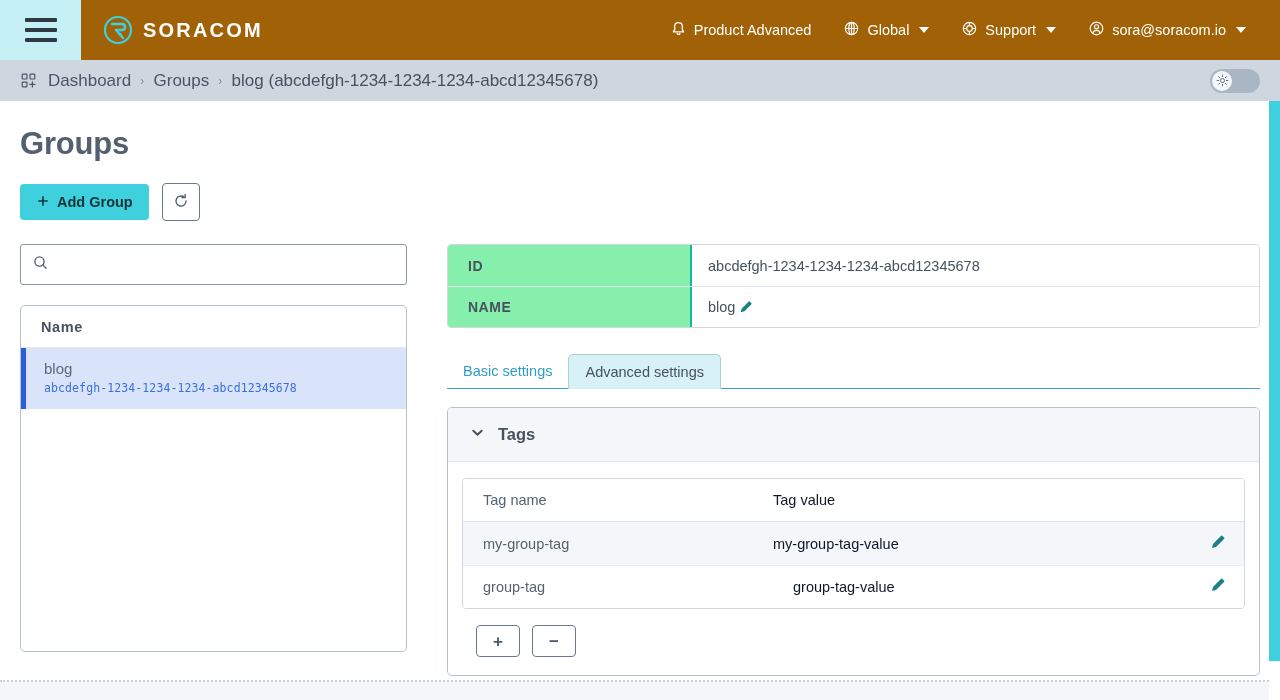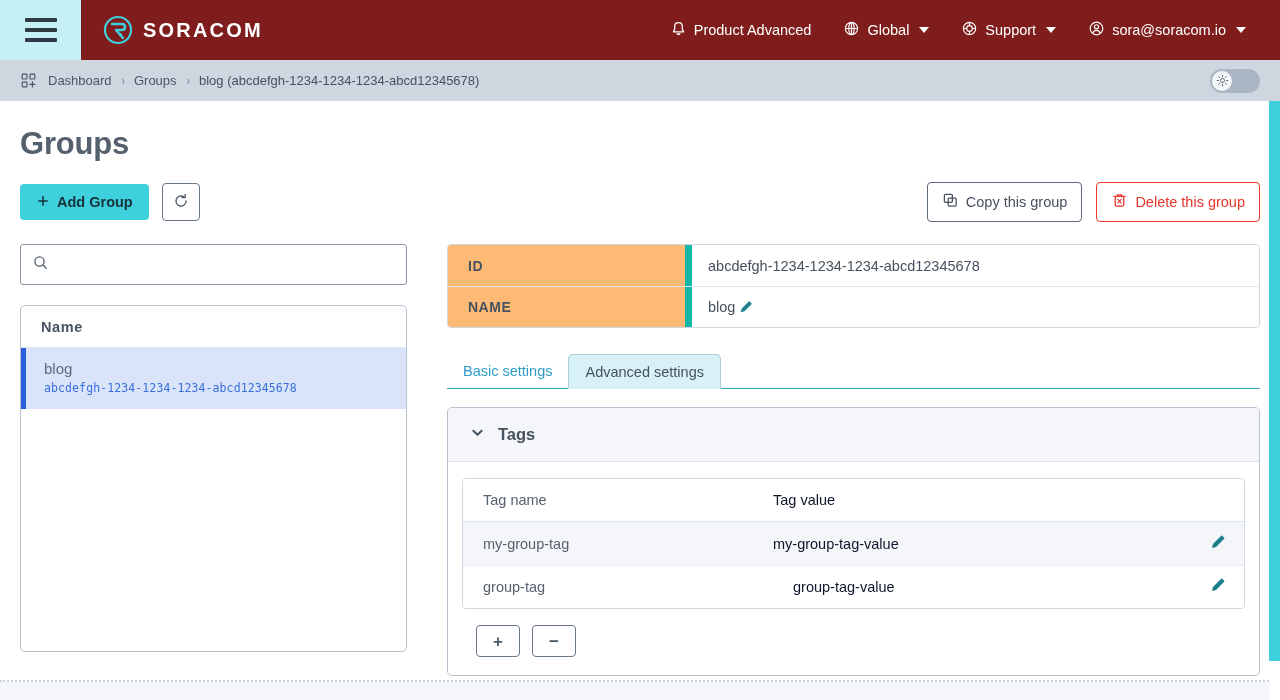--- a/index.html
+++ b/index.html
@@ -6,21 +6,21 @@
   html, body {
     width: 1280px; height: 700px;
     font-family: "Liberation Sans", sans-serif;
     background: #ffffff;
     overflow: hidden;
   }
 
   
   .topnav {
     height: 60px; width: 1280px;
-    background: #7f1d1d;
+    background: #a16207;
     display: flex; align-items: center;
     position: relative;
   }
   .hamburger-cell {
     width: 81px; height: 60px;
     background: #c5f0f5;
     display: flex; align-items: center; justify-content: center;
     cursor: pointer; flex: none;
   }
   .hamburger-bars { width: 32px; display: flex; flex-direction: column; gap: 6px; }
@@ -53,21 +53,21 @@
   
   .crumbbar {
     height: 41px; width: 1280px;
     background: #ced6e0;
     display: flex; align-items: center;
     padding: 0 20px;
     position: relative;
   }
   .crumbs { display: flex; align-items: center; gap: 9px; }
   .crumb {
-    font-size: 13px; color: #4a5767; cursor: pointer; white-space: nowrap;
+    font-size: 17px; color: #4a5767; cursor: pointer; white-space: nowrap;
   }
   .crumb.last { color: #46525f; cursor: default; }
   .crumb-sep {
     color: #7b8796; font-size: 13px; transform: scaleX(0.8);
   }
   .theme-toggle {
     margin-left: auto; width: 50px; height: 24px;
     background: #aab6c4; border-radius: 12px;
     display: flex; align-items: center; cursor: pointer;
     padding: 2px; flex: none;
@@ -150,24 +150,24 @@
   
   .rightcol { flex: 1; min-width: 0; }
 
   .kv-table {
     border: 1px solid #cfd8e2; border-radius: 4px; overflow: hidden;
     width: 813px;
   }
   .kv-row { display: flex; height: 41px; align-items: stretch; }
   .kv-row + .kv-row { border-top: 1px solid #dfe5ec; }
   .kv-key {
-    width: 244px; flex: none; background: #fdba74;
+    width: 244px; flex: none; background: #86efac;
     display: flex; align-items: center; padding: 0 20px;
     font-size: 14px; font-weight: bold; color: #46525f; letter-spacing: 0.5px;
-    border-right: 7px solid #14b8a6;
+    border-right: 2px solid #14b8a6;
   }
   .kv-val {
     flex: 1; display: flex; align-items: center; padding: 0 16px;
     font-size: 14.5px; color: #46525f; gap: 4px; background: #fff;
   }
   .pencil { cursor: pointer; display: inline-flex; }
 
   .tabs {
     display: flex; align-items: flex-end; margin-top: 26px;
     border-bottom: 1px solid #3aa7c4; width: 813px; height: 35px;
@@ -352,43 +352,20 @@
 
     <div class="btn btn-icon-only">
       <span>
         <svg width="18" height="18" viewBox="0 0 20 20" fill="none" stroke="#4d5b6b" stroke-width="1.5" stroke-linecap="round">
           <path d="M15.6 10 A5.6 5.6 0 1 1 13.4 5.6"></path>
           <path d="M14.6 2.6 V6.2 H11"></path>
         </svg>
       </span>
     </div>
 
-    <div class="actionbar-right">
-      <div class="btn btn-outline">
-        <span>
-          <svg width="17" height="17" viewBox="0 0 20 20" fill="none" stroke="#46525f" stroke-width="1.5">
-            <rect x="2.8" y="2.8" width="9.4" height="9.4" rx="1.2"></rect>
-            <rect x="7.2" y="7.2" width="9.4" height="9.4" rx="1.2"></rect>
-          </svg>
-        </span>
-        <span>Copy this group</span>
-      </div>
-
-      <div class="btn btn-danger">
-        <span>
-          <svg width="17" height="17" viewBox="0 0 20 20" fill="none" stroke="#e8342a" stroke-width="1.5">
-            <path d="M3.4 5.2 H16.6" stroke-linecap="round"></path>
-            <path d="M7.6 5.2 V3.4 H12.4 V5.2" stroke-linejoin="round"></path>
-            <rect x="5" y="5.2" width="10" height="11.4" rx="1.2"></rect>
-            <path d="M7.6 8 L12.4 13.4 M12.4 8 L7.6 13.4" stroke-width="1.2"></path>
-          </svg>
-        </span>
-        <span>Delete this group</span>
-      </div>
-    </div>
   </div>
 
   <div class="columns">
 
     <div class="leftcol">
 
       <div class="search-box">
         <span>
           <svg width="17" height="17" viewBox="0 0 20 20" fill="none" stroke="#56626f" stroke-width="1.6" stroke-linecap="round">
             <circle cx="8.8" cy="8.8" r="5.4"></circle>

